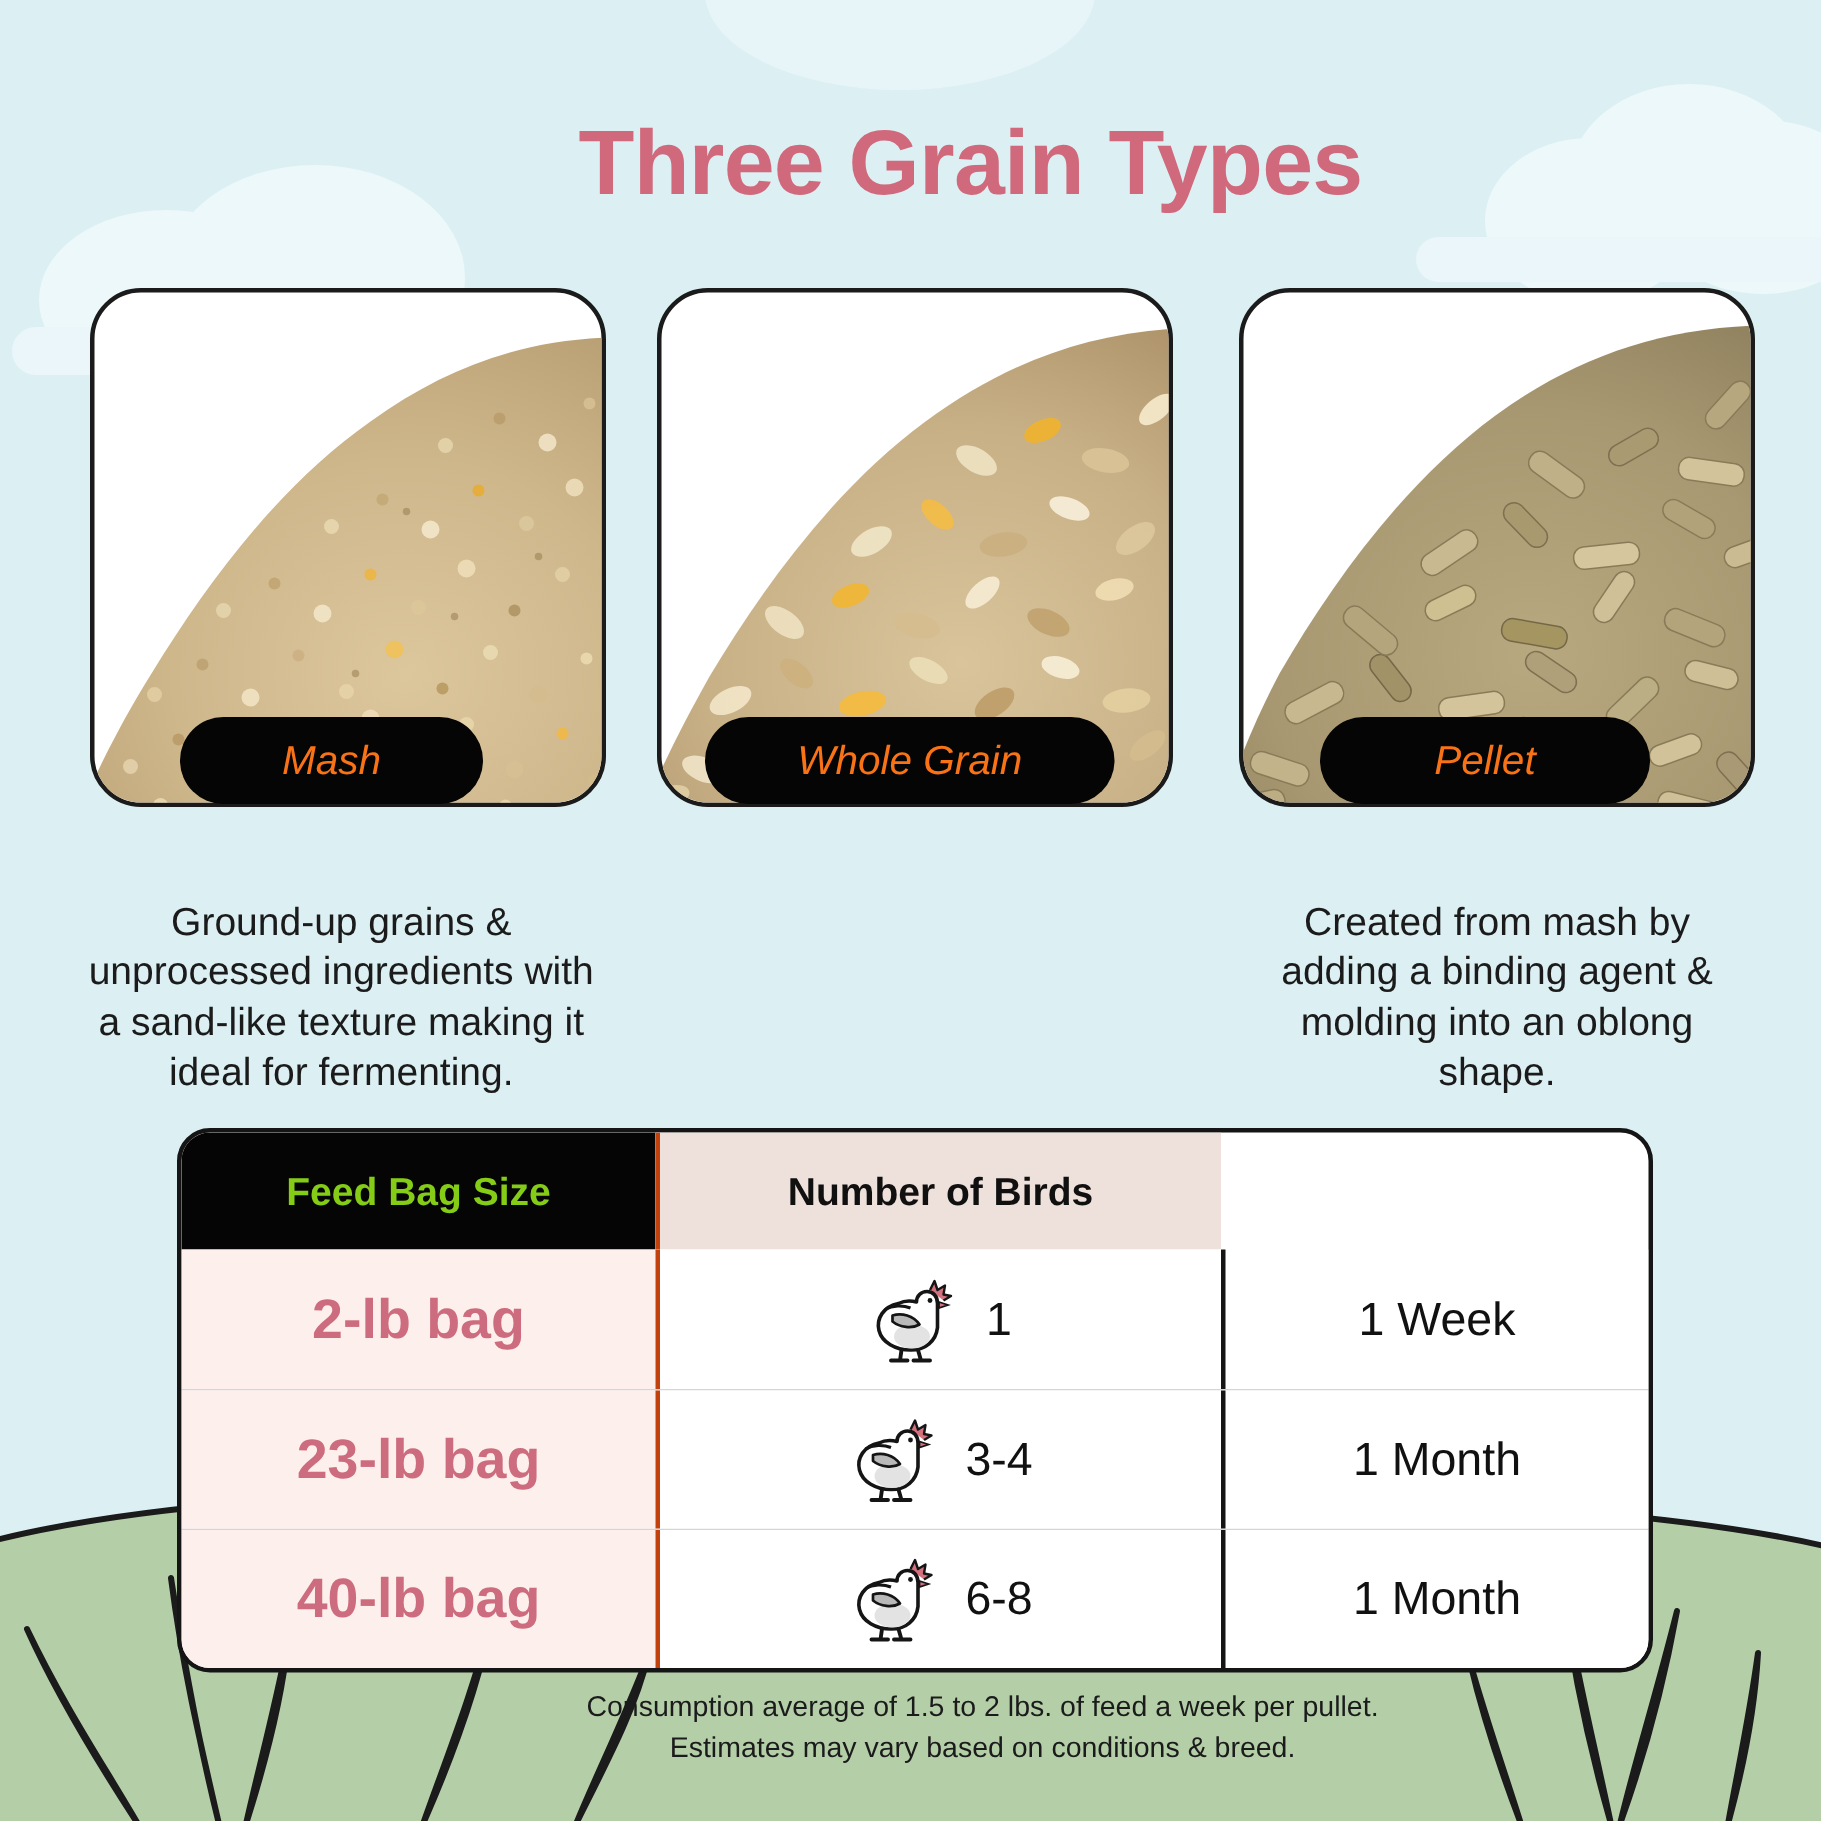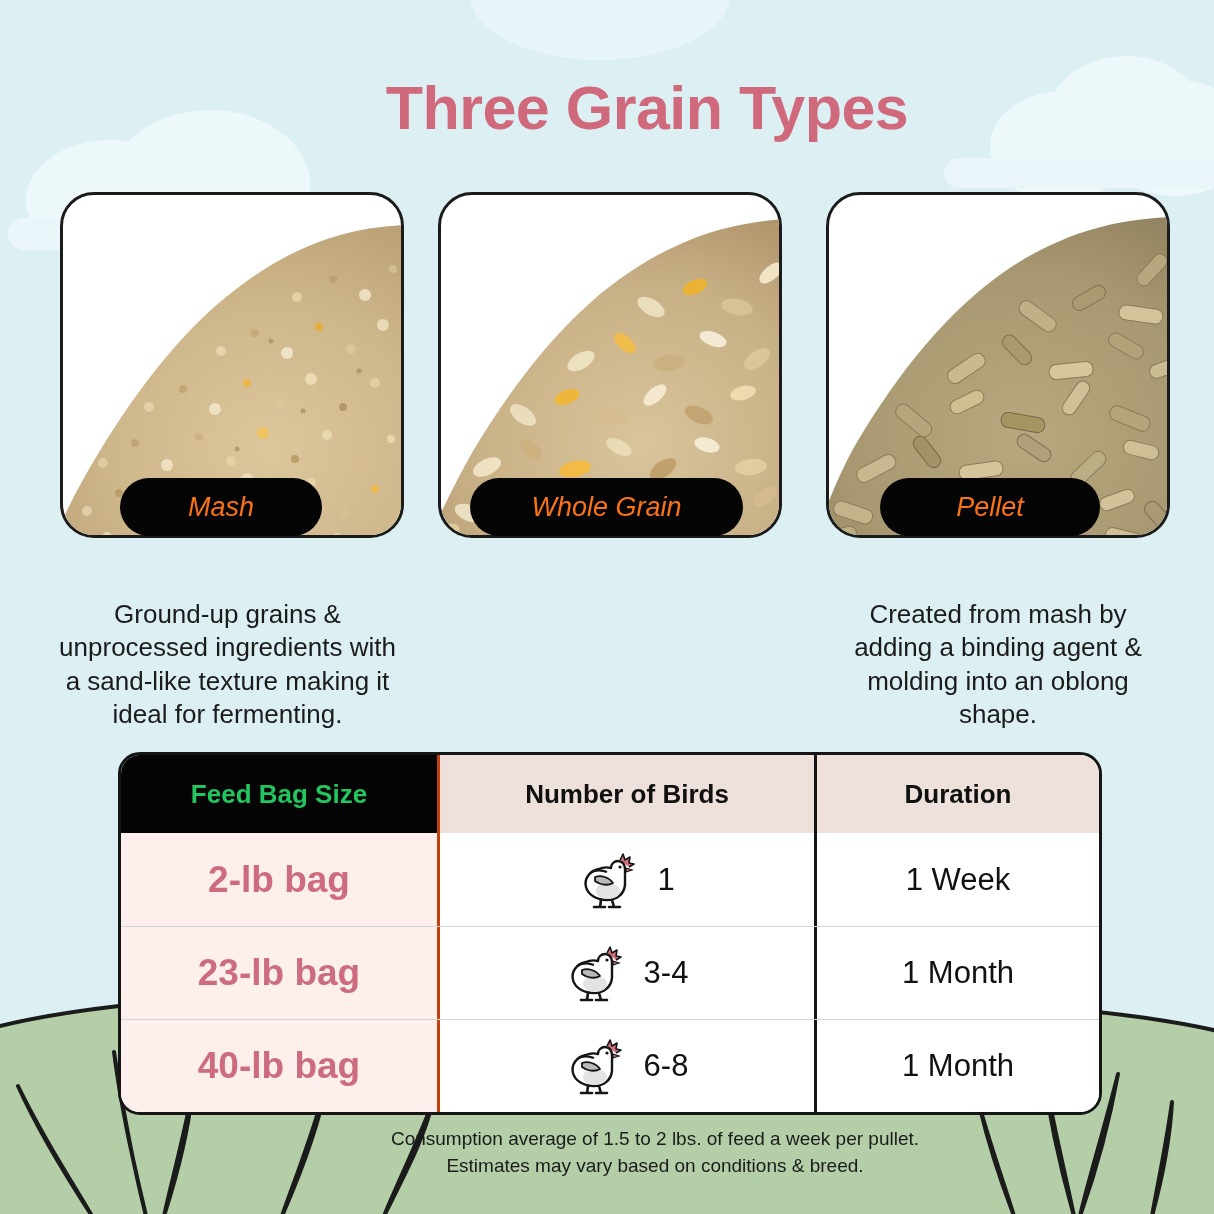--- a/index.html
+++ b/index.html
@@ -65,21 +65,21 @@
   .trow{display:flex;width:100%;box-sizing:border-box;}
   .trow.head{height:78px;}
   .trow.body{height:93px;border-top:1px solid #d5d5d5;}
   .trow.body.first{border-top:none;text-align:center;}
 
   .cell{box-sizing:border-box;display:flex;align-items:center;justify-content:center;}
   .c-size{width:316px;}
   .c-birds{width:377px;border-left:3px solid #c2410c;}
   .c-dur{width:285px;border-left:3px solid #151515;}
 
-  .head .c-size{background:#050505;color:#22c55e;font-weight:700;font-size:26px;}
+  .head .c-size{background:#050505;color:#84cc16;font-weight:700;font-size:26px;}
   .head .c-birds,.head .c-dur{background:#eee0da;color:#101010;font-weight:700;font-size:26px;}
 
   .body .c-size{background:#fdf0ec;color:#cd6c7e;font-weight:700;font-size:37px;}
   .body .c-birds,.body .c-dur{background:#ffffff;color:#111111;font-size:31px;}
 
   .birds-inner{display:flex;align-items:center;gap:16px;}
   .bird-count{font-size:31px;color:#111;}
 
   
   .footnote{
@@ -310,21 +310,20 @@
   <div class="pill p3">
     <span>Pellet</span>
   </div>
   <div class="desc d3">Created from mash by adding a binding agent &amp; molding into an oblong shape.</div>
 
   <div class="table">
 
     <div class="trow head">
       <div class="cell c-size">Feed Bag Size</div>
       <div class="cell c-birds">Number of Birds</div>
-      <div class="cell c-dur">Duration</div>
     </div>
 
     <div class="trow body first">
       <div class="cell c-size">2-lb bag</div>
       <div class="cell c-birds">
         <span class="birds-inner">
           <svg width="62" height="58" viewBox="0 0 62 58">
             <path d="M41 9 l3 -6 l2 6 l5 -3 l-1 6 l5 1 l-5 3" fill="#d4717f" stroke="#151515" stroke-width="1.6" stroke-linejoin="round"></path>
             <path d="M20 18 C 10 20, 5 28, 7 36 C 9 44, 18 49, 28 49 C 38 49, 45 43, 46 34 L46 18 C 46 13, 43 10, 39 10 C 35 10, 32 13, 32 17 C 28 16, 24 16, 20 18 Z" fill="#ffffff" stroke="#151515" stroke-width="2.4" stroke-linejoin="round"></path>
             <ellipse cx="29" cy="40" rx="12" ry="8" fill="#e3e3e3"></ellipse>

